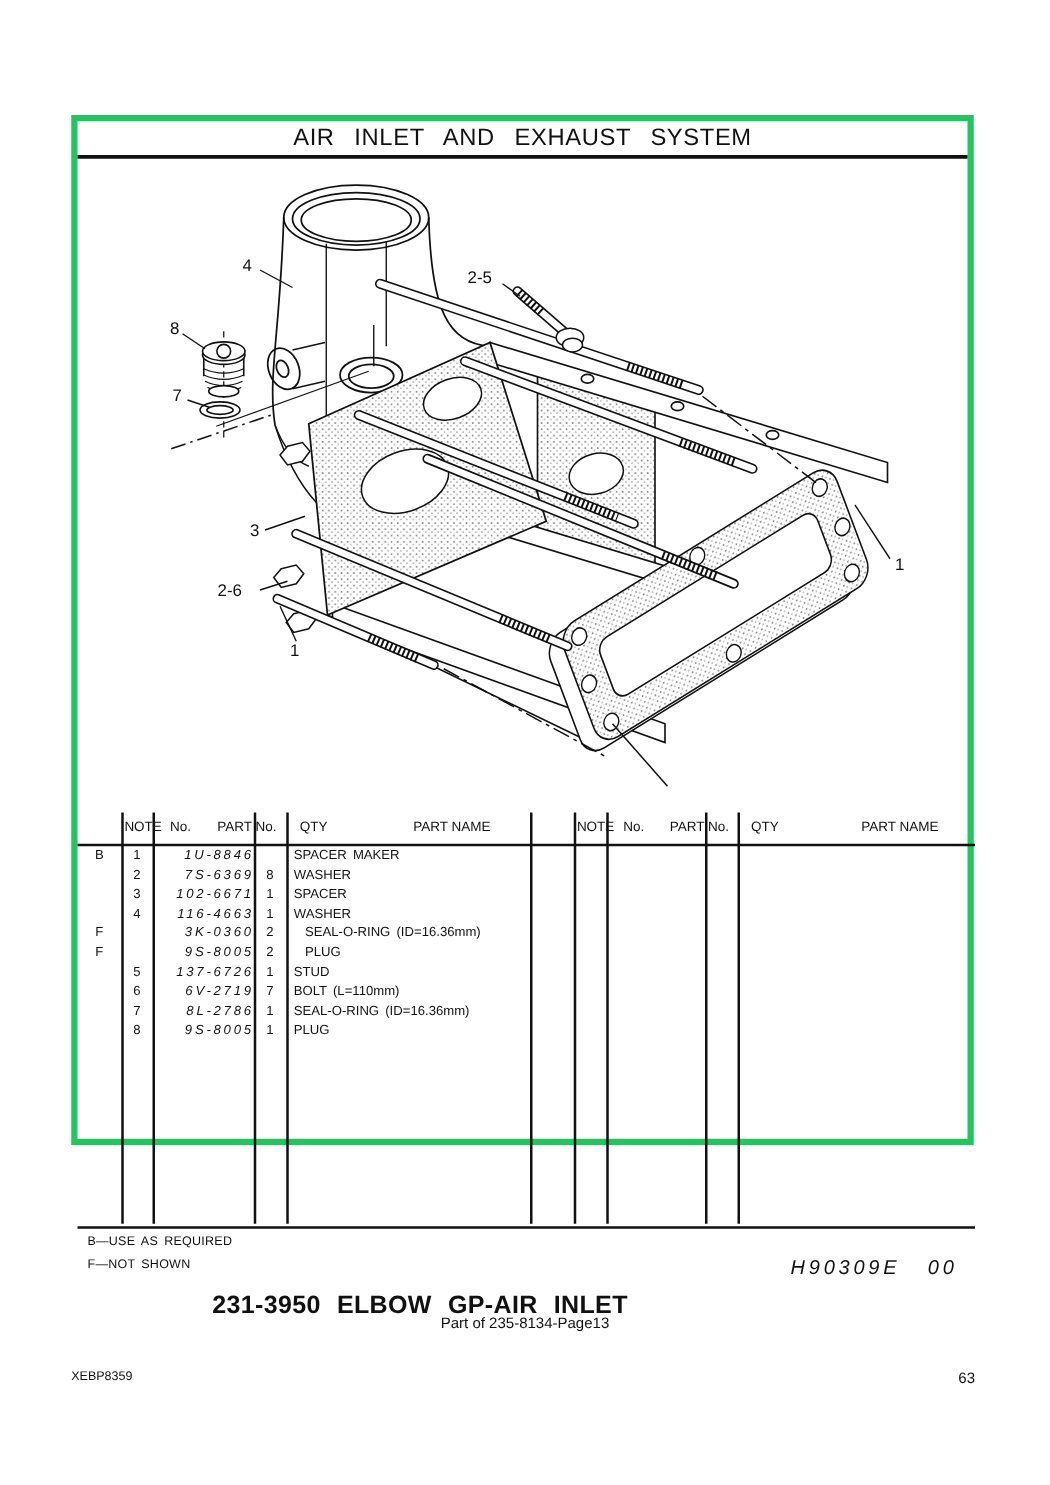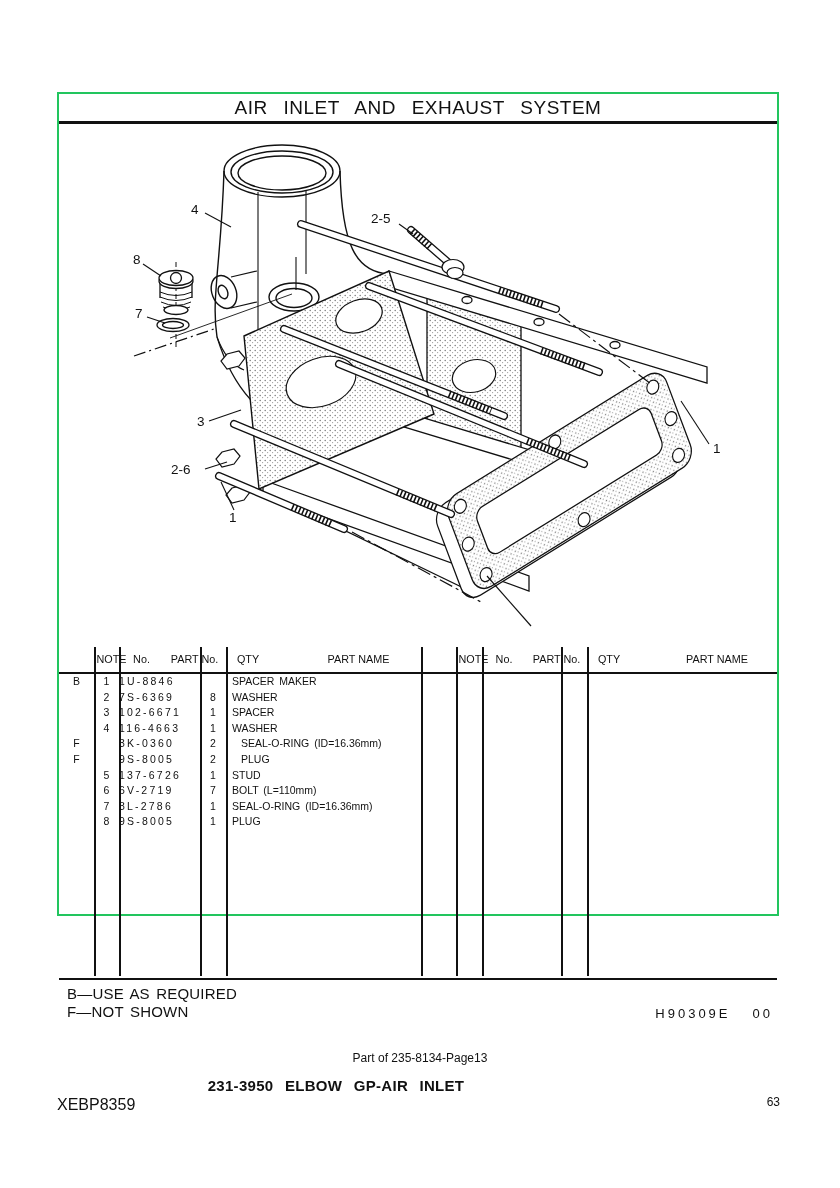--- a/index.html
+++ b/index.html
@@ -1,51 +1,51 @@
 <!DOCTYPE html>
 <html><head>
 <meta charset="utf-8">
 <style>
   html,body{margin:0;padding:0;background:#fff;}
   body{width:840px;height:1188px;position:relative;font-family:"Liberation Sans",sans-serif;color:#111;}
-  .sheet{position:absolute;left:57px;top:92px;width:722px;height:824px;border:2px solid #22c55e;box-sizing:border-box;background:#fff;}
+  .sheet{position:absolute;left:57px;top:92px;width:722px;height:824px;border:5px solid #22c55e;box-sizing:border-box;background:#fff;}
   .titlebar{position:absolute;left:0;top:0;width:100%;height:27px;border-bottom:3px solid #111;text-align:center;}
   .titlebar span{font-size:19px;line-height:27px;letter-spacing:.5px;word-spacing:10px;}
   .drawing{position:absolute;left:0;top:30px;width:718px;height:520px;}
   
   .ptable{position:absolute;left:0;top:553px;width:718px;height:329px;}
   .vl{position:absolute;top:0;bottom:0;width:1.5px;background:#111;}
   .v1{left:35px}.v2{left:60px}.v3{left:141px}.v4{left:167px}.v5{left:362px}
   .v6{left:397px}.v7{left:423px}.v8{left:502px}.v9{left:528px}
   .hl{position:absolute;left:0;right:0;top:25px;height:2px;background:#111;}
   .th{position:absolute;top:0;height:25px;line-height:25px;text-align:center;font-size:10.8px;margin-left:35px;}
   .h-note1{left:0;width:35px}.h-no1{left:35px;width:25px}.h-part1{left:60px;width:81px}
   .h-qty1{left:141px;width:26px}.h-name1{left:167px;width:195px}
   .h-note2{left:362px;width:35px}.h-no2{left:397px;width:26px}.h-part2{left:423px;width:79px}
   .h-qty2{left:502px;width:26px}.h-name2{left:528px;width:190px}
   .prow{position:absolute;left:0;width:362px;height:15.6px;line-height:15.6px;}
   .r0{top:27px}.r1{top:42.6px}.r2{top:58.2px}.r3{top:73.8px}.r4{top:89.4px}
   .r5{top:105px}.r6{top:120.6px}.r7{top:136.2px}.r8{top:151.8px}.r9{top:167.4px}
   .prow span{position:absolute;top:0;height:15.6px;font-size:10.5px;}
   .c-note{left:0;width:35px;text-align:center;}
   .c-no{left:35px;width:25px;text-align:center;}
-  .c-part{left:60px;width:81px;text-align:left;letter-spacing:2.2px;}
+  .c-part{left:60px;width:81px;text-align:right;letter-spacing:2.2px;font-style:italic;}
   .c-qty{left:141px;width:26px;text-align:center;}
   .c-name{left:173px;width:188px;text-align:left;font-size:10.3px;word-spacing:2px;white-space:nowrap;}
   .c-name.indent{left:182px;}
   
   .notes{position:absolute;left:0;top:884px;width:718px;height:48px;border-top:2px solid #111;}
-  .noteline{position:absolute;left:8px;font-size:15px;letter-spacing:.2px;word-spacing:2px;}
+  .noteline{position:absolute;left:8px;font-size:10px;letter-spacing:.2px;word-spacing:2px;}
   .n0{top:5px}.n1{top:23px}
-  .plate{position:absolute;right:4px;bottom:7px;font-size:13px;letter-spacing:3px;}
+  .plate{position:absolute;right:14px;bottom:7px;font-size:16px;letter-spacing:3px;font-style:italic;}
   .plate .rev{margin-left:22px;}
   
-  .caption{position:absolute;left:0;top:1077px;width:672px;text-align:center;font-size:15px;font-weight:bold;letter-spacing:.3px;word-spacing:7px;}
+  .caption{position:absolute;left:0;top:1033px;width:672px;text-align:center;font-size:20px;font-weight:bold;letter-spacing:.3px;word-spacing:7px;}
   .subcaption{position:absolute;left:0;top:1051px;width:840px;text-align:center;font-size:12px;}
-  .doccode{position:absolute;left:57px;top:1096px;font-size:16px;}
+  .doccode{position:absolute;left:57px;top:1096px;font-size:10px;}
   .pagenum{position:absolute;right:60px;top:1095px;font-size:12px;}
   text{font-family:"Liberation Sans",sans-serif;fill:#111;}
 </style>
 </head>
 <body>
 
 <div class="sheet">
 
   <div class="titlebar">
     <span>AIR  INLET  AND  EXHAUST  SYSTEM</span>

